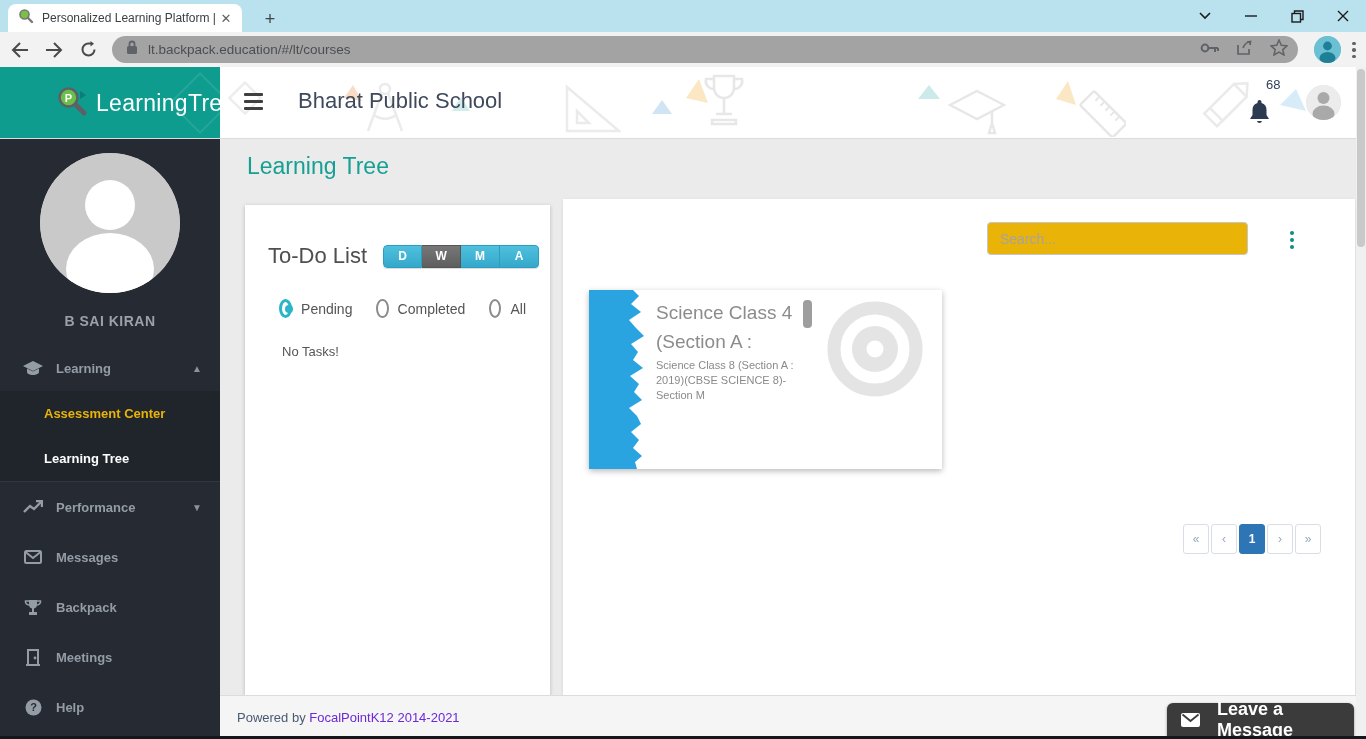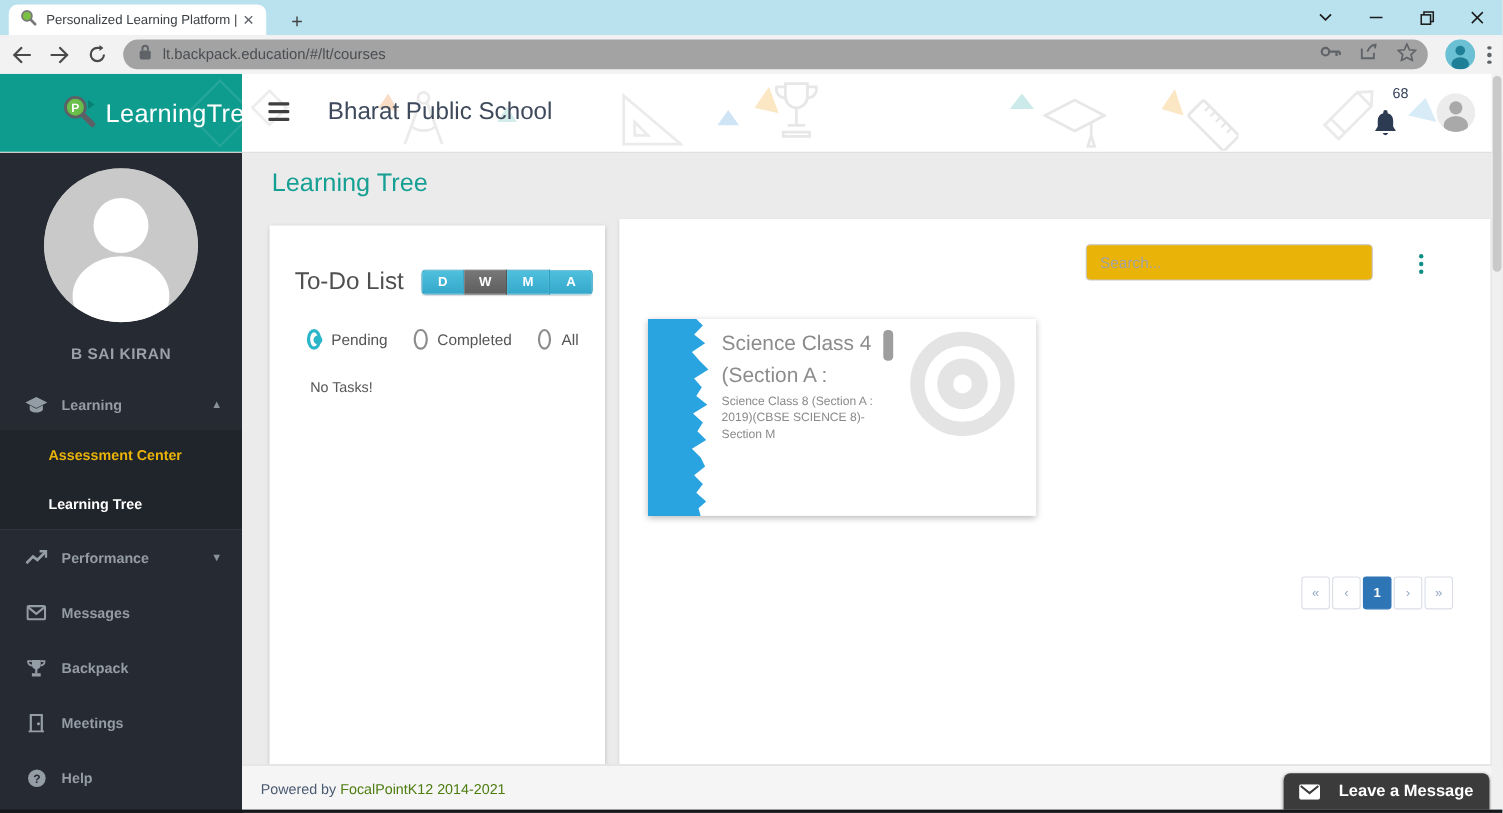--- a/index.html
+++ b/index.html
@@ -82,23 +82,23 @@
   .course-disc { position:absolute; left:237px; top:10px; }
 
   .pagination { position:absolute; left:620px; top:325px; display:flex; gap:2px; }
   .page-btn { min-width:26px; height:30px; background:#fff; border:1px solid #d9dee6; border-radius:3px; color:#93a7c4; font-size:12px; display:flex; align-items:center; justify-content:center; padding:0 8px; }
   .page-btn.active { background:#2e75b6; border-color:#2e75b6; color:#fff; font-weight:bold; }
 
   
   .footer { position:absolute; left:220px; top:695px; width:1146px; height:44px; background:#f5f5f5; border-top:1px solid #dcdcdc; }
   .footer-text { position:absolute; left:17px; top:14px; font-size:13px; }
   .powered-prefix { color:#4a5a71; }
-  .powered-link { color:#4d7c0f; }
+  .powered-link { color:#6d28d9; }
   .chat-btn { position:absolute; left:1167px; top:703px; width:187px; height:33px; background:#3b3b3b; border-radius:6px 6px 0 0; display:flex; align-items:center; box-shadow:0 1px 3px rgba(0,0,0,.4); }
-  .chat-label { color:#fff; font-size:15px; font-weight:bold; margin-left:17px; }
+  .chat-label { color:#fff; font-size:18px; font-weight:bold; margin-left:17px; }
   .bottom-strip { position:absolute; left:0; top:736px; width:1366px; height:3px; background:#15181b; }
   .page-scrollbar { position:absolute; left:1356px; top:67px; width:10px; height:669px; background:#f0f0f0; }
   .scroll-thumb { position:absolute; left:1px; top:2px; width:8px; height:178px; background:#c9c9c9; border-radius:4px; }
 </style>
 </head>
 <body>
 
 <div class="titlebar">
   <div class="tab">
     <span>

